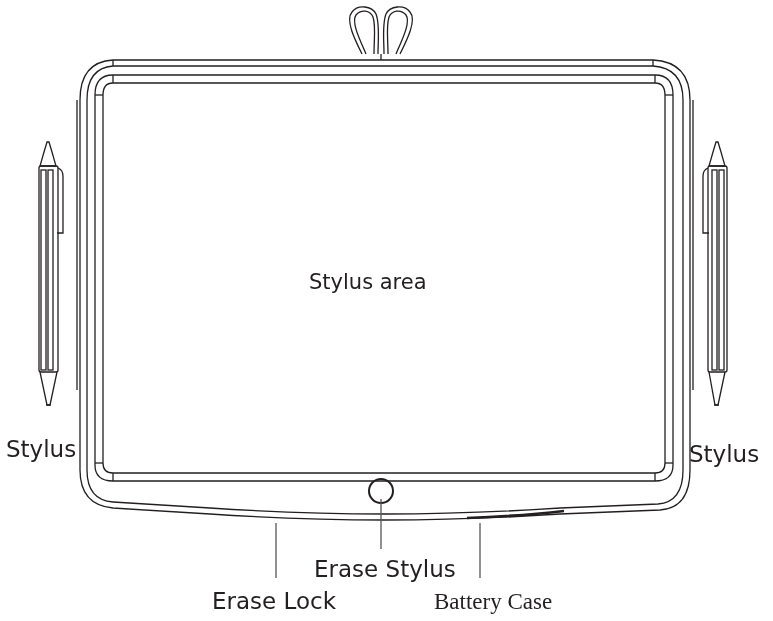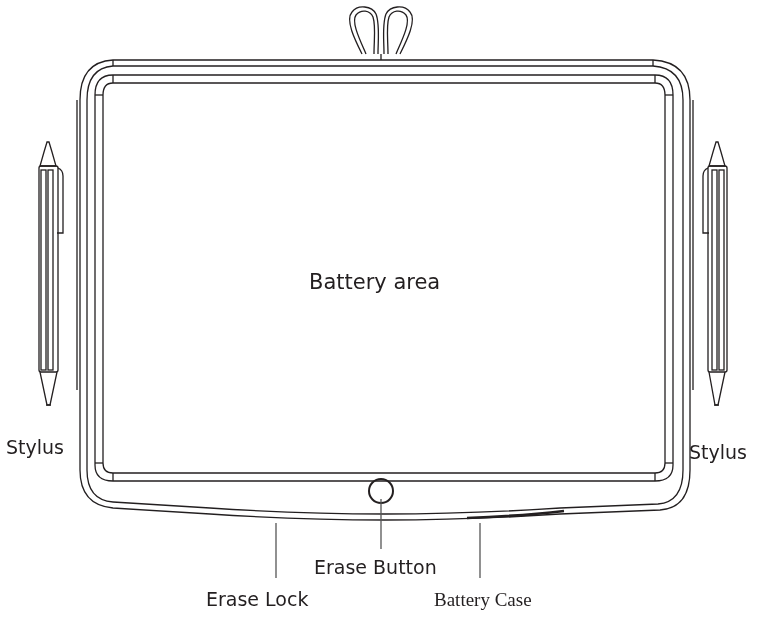--- a/index.html
+++ b/index.html
@@ -1,18 +1,18 @@
 <!DOCTYPE html>
 <html><head>
 <meta charset="utf-8">
 <style>
   html, body { margin: 0; padding: 0; background: #ffffff; }
   body { width: 773px; height: 621px; position: relative; overflow: hidden; }
   #diagram { position: absolute; left: 0; top: 0; width: 773px; height: 621px; }
-  .lbl { position: absolute; font-family: "DejaVu Sans", sans-serif; color: #231f20; font-size: 19px; white-space: nowrap; line-height: 1; }
+  .lbl { position: absolute; font-family: "DejaVu Sans", sans-serif; color: #231f20; font-size: 23px; white-space: nowrap; line-height: 1; }
   .lbl-center { font-size: 21px; }
 </style>
 </head>
 <body>
 
 <svg id="diagram" viewBox="0 0 773 621" xmlns="http://www.w3.org/2000/svg" fill="none" stroke="#231f20" stroke-width="1.3">
 
   <g>
     <path d="M362 54 C355 40, 345 20, 352 12 C358 4, 372 6, 376 14 C380 24, 378 40, 378 54"></path>
     <path d="M366 54 C360 40, 351 22, 356 15 C361 9, 370 10, 373 17 C376 26, 374 40, 374 54"></path>
@@ -67,18 +67,18 @@
     <path d="M716 142 L713 152 L709 166 L725 166 L721 152 L718 142 Z"></path>
     <rect x="708" y="166" width="19" height="206" rx="2"></rect>
     <rect x="712" y="170" width="5" height="200"></rect>
     <rect x="719" y="170" width="5" height="200"></rect>
     <path d="M708 168 Q703 170 703 176 L703 233 L709 233"></path>
     <path d="M709 372 L715 405 L718 405 L725 372"></path>
     <line x1="714" y1="405" x2="719" y2="405"></line>
   </g>
 </svg>
 
-<div class="lbl lbl-center" style="left:309px; top:272px;">Battery area</div>
+<div class="lbl lbl-center" style="left:309px; top:272px;">Stylus area</div>
 <div class="lbl" style="left:6px; top:438px;">Stylus</div>
 <div class="lbl" style="left:689px; top:443px;">Stylus</div>
-<div class="lbl" style="left:314px; top:558px;">Erase Button</div>
-<div class="lbl" style="left:206px; top:590px;">Erase Lock</div>
+<div class="lbl" style="left:314px; top:558px;">Erase Stylus</div>
+<div class="lbl" style="left:212px; top:590px;">Erase Lock</div>
 <div class="lbl" style="left:434px; top:590px;font-family:Liberation Serif, serif;">Battery Case</div>
 
 </body></html>

